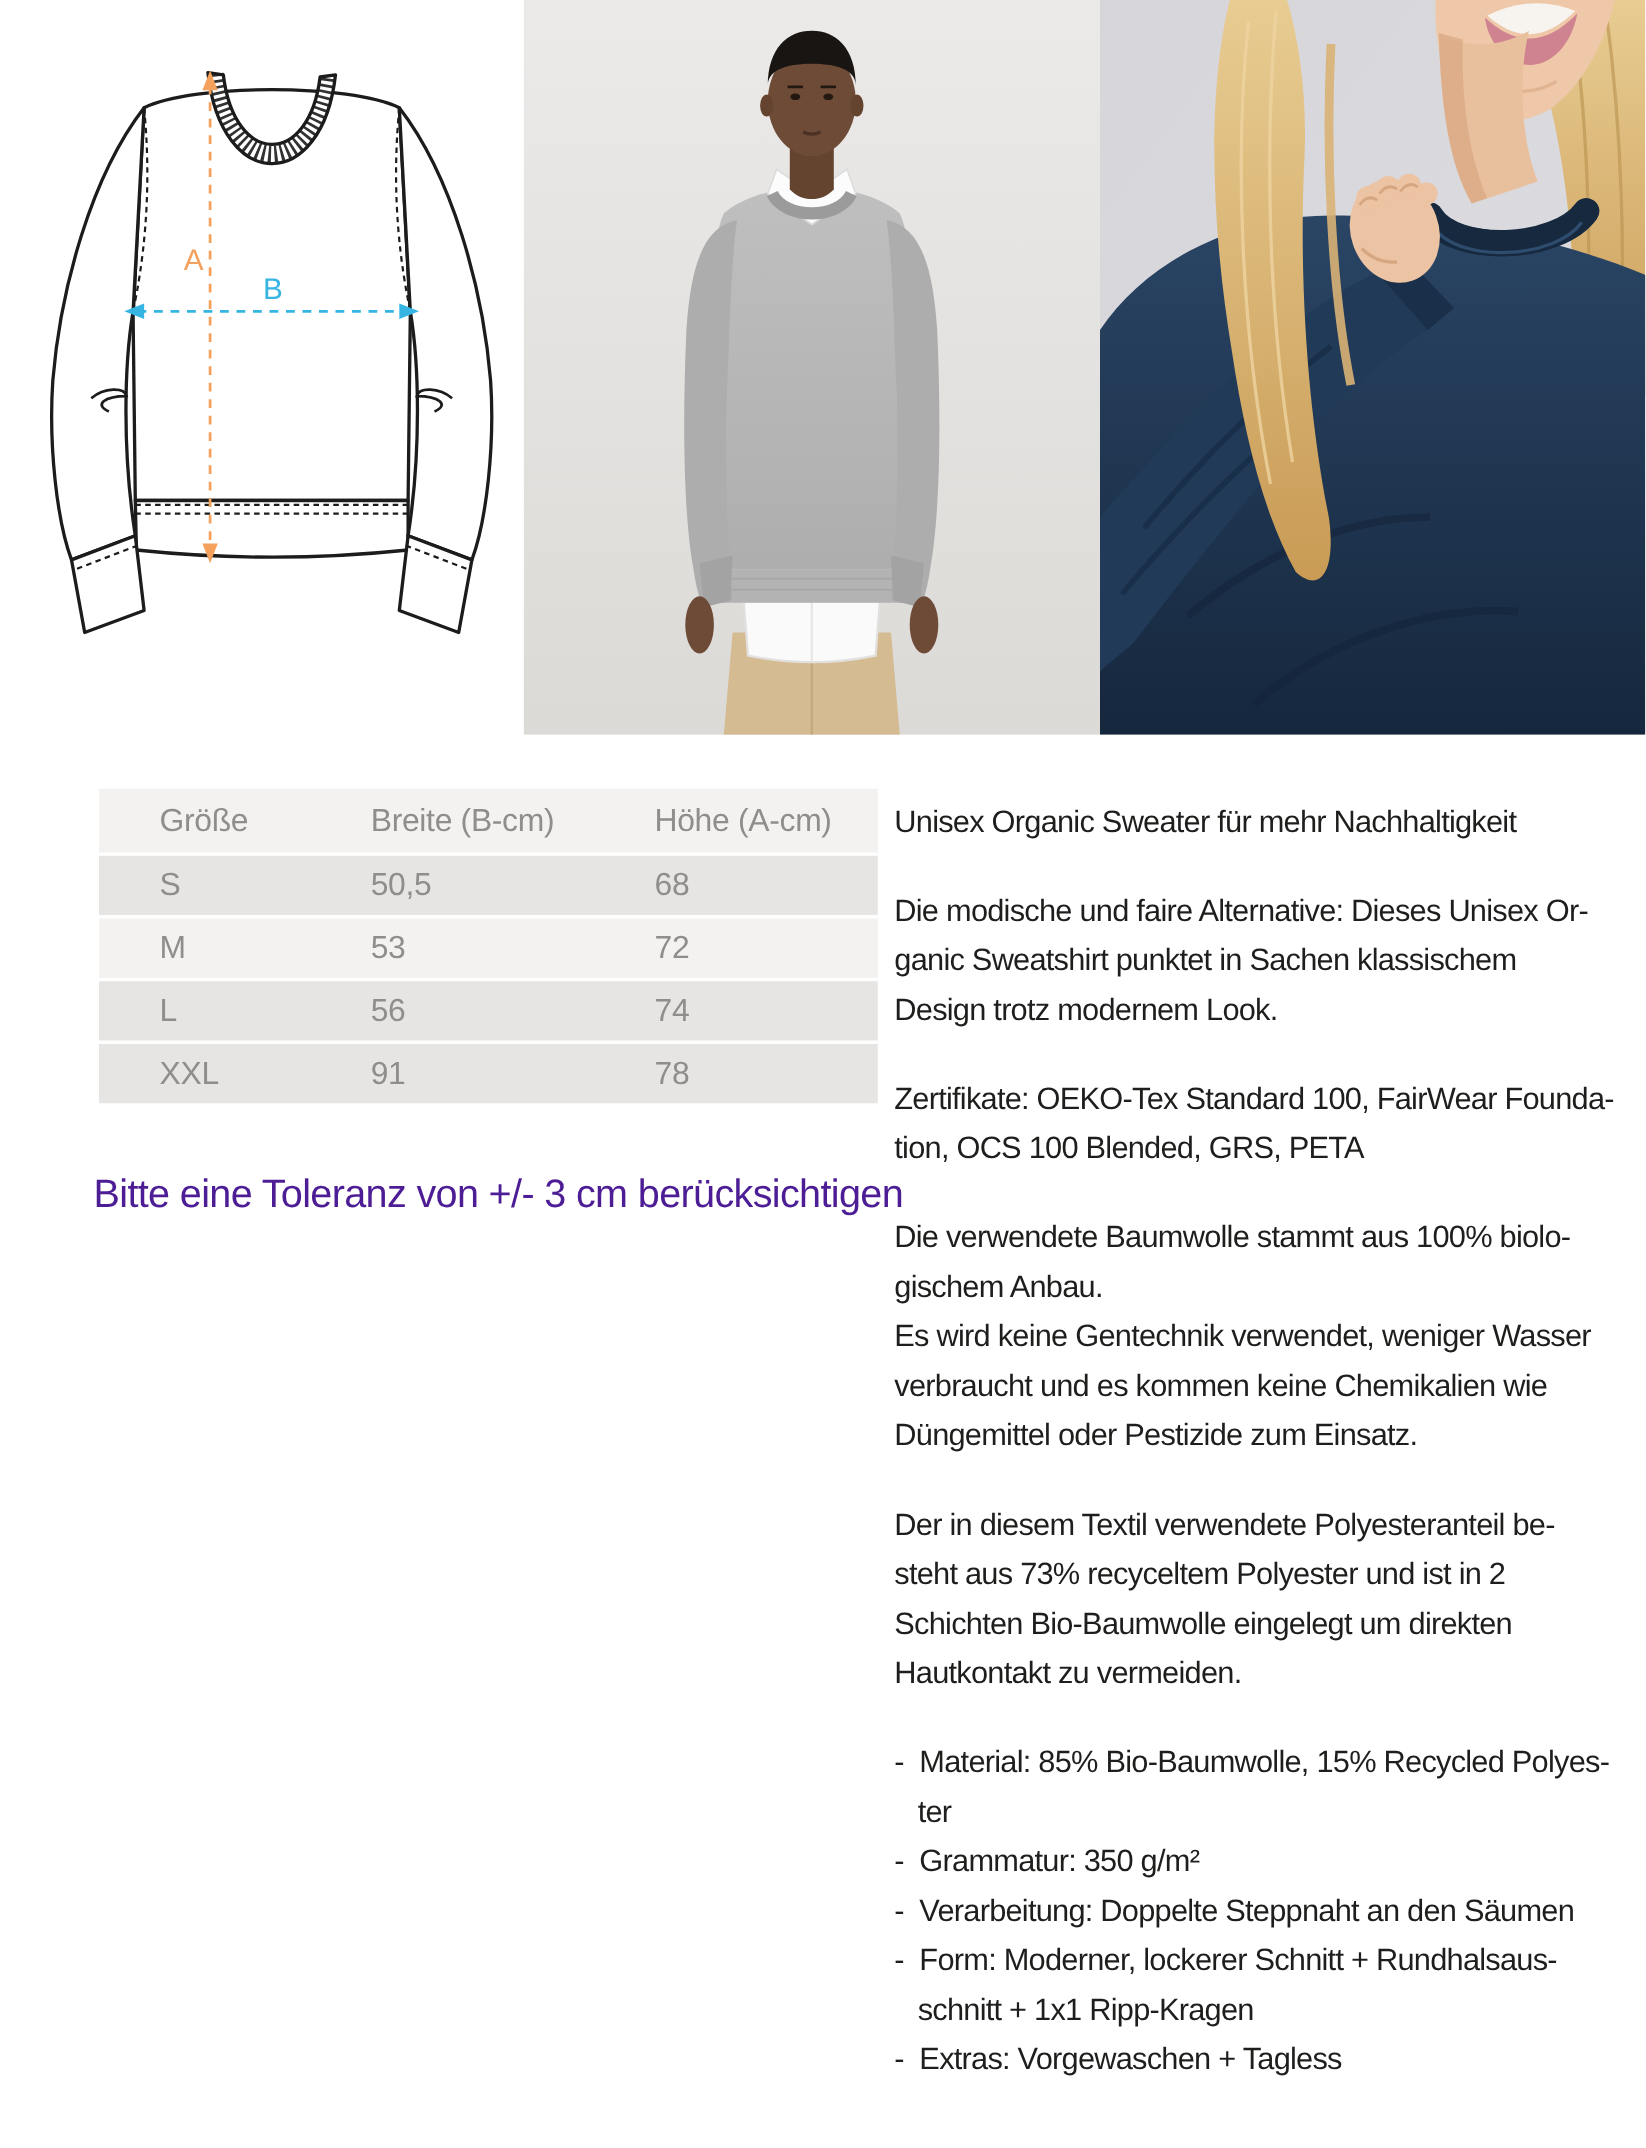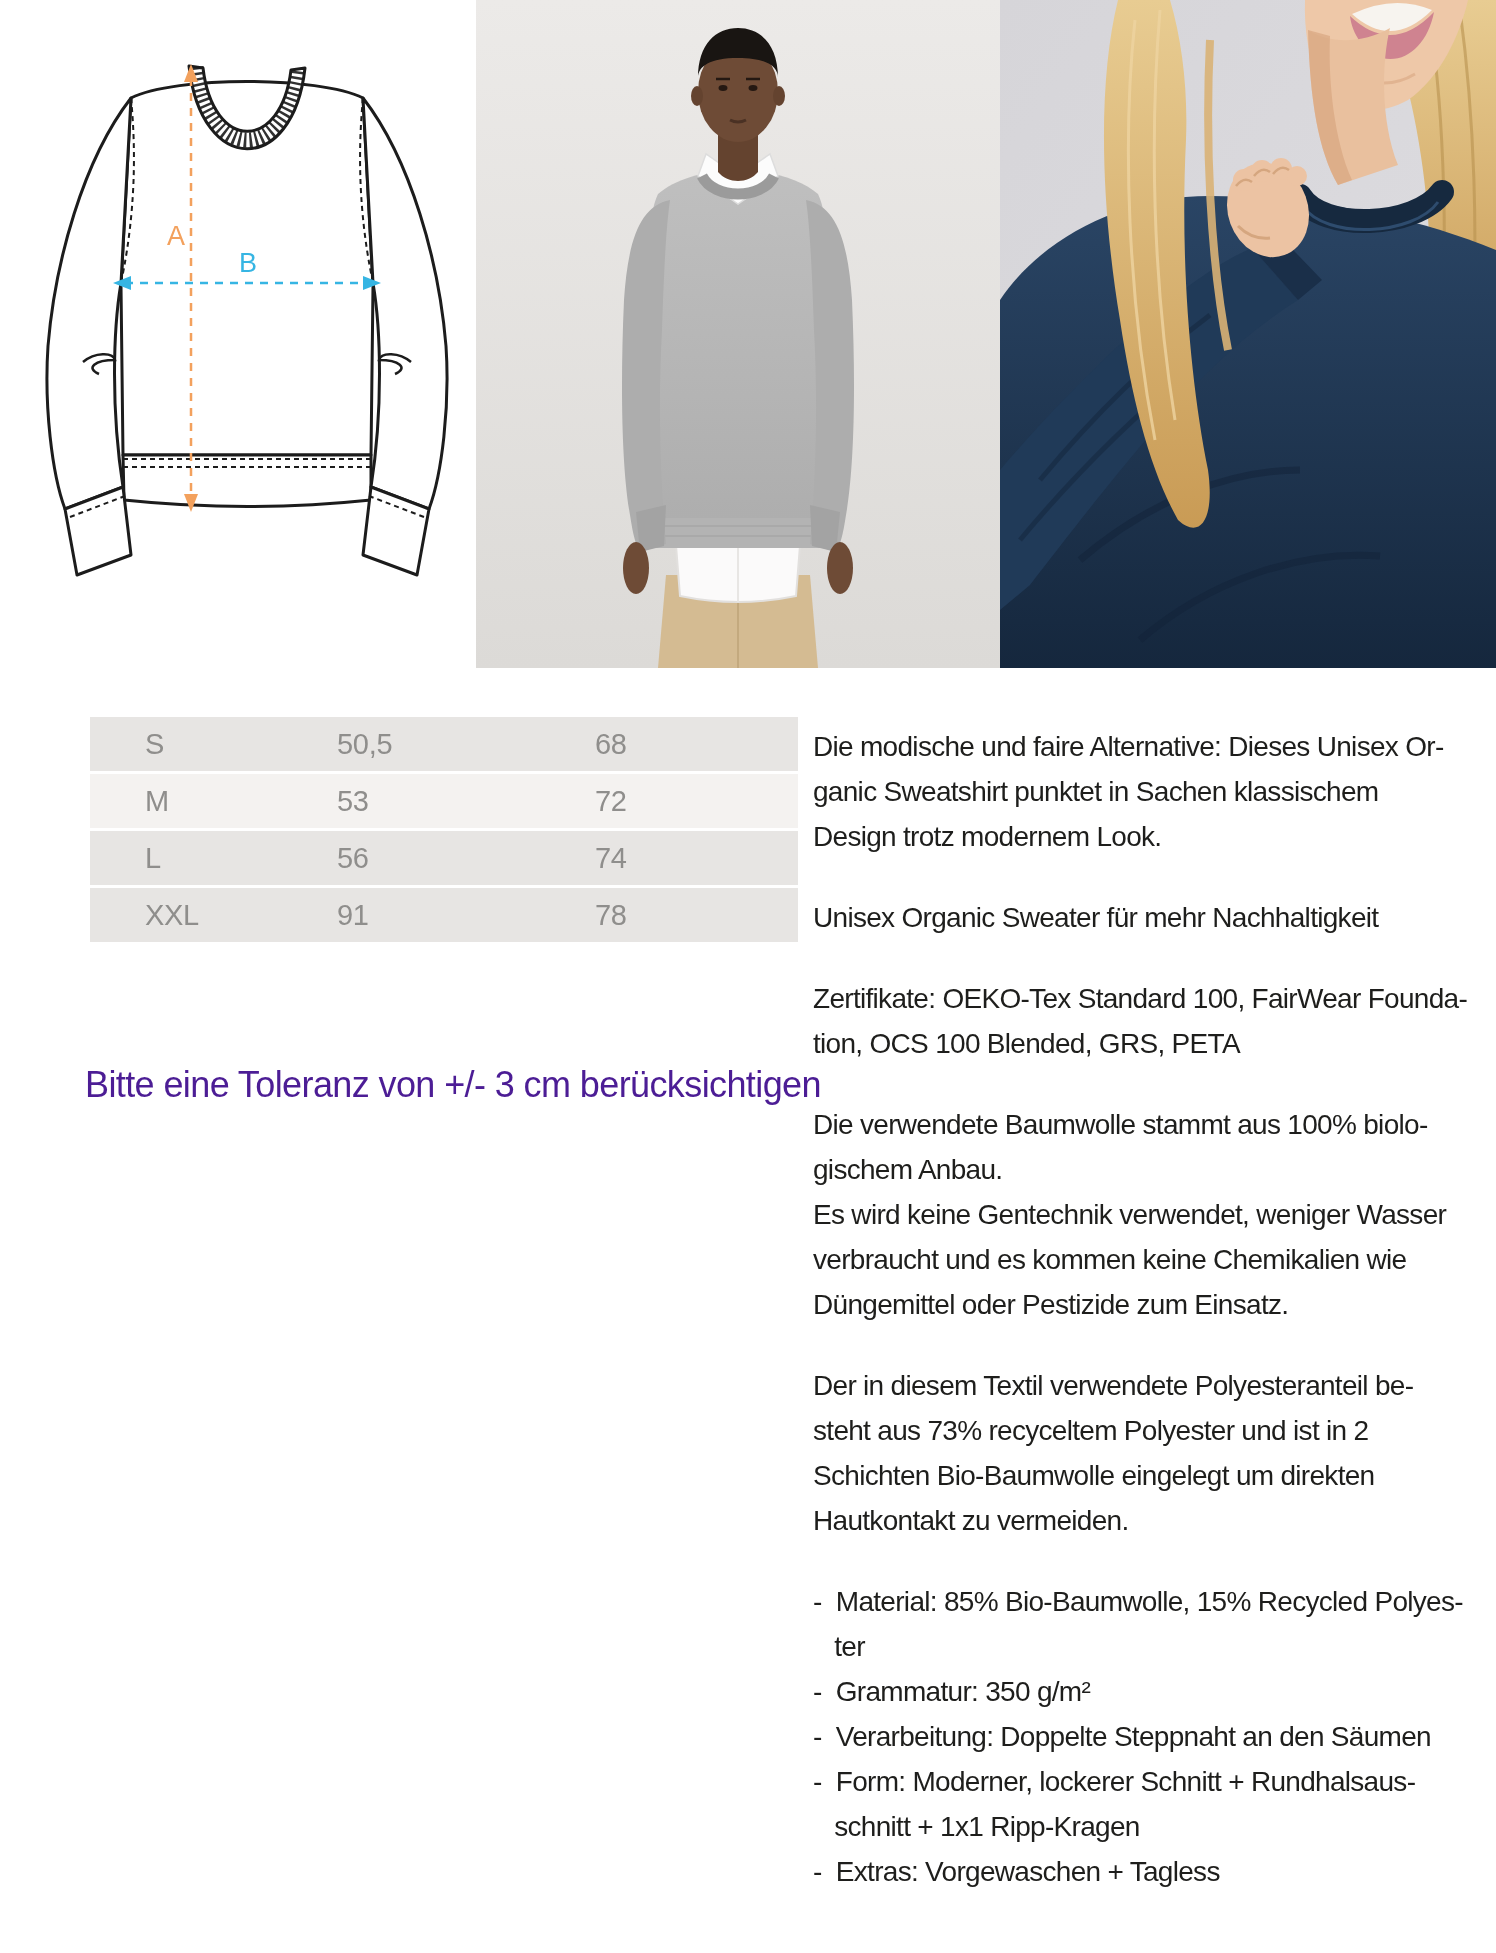--- a/index.html
+++ b/index.html
@@ -190,20 +190,25 @@
         <path d="M 238,226 Q 252,240 270,238" stroke="#d5a67f" stroke-width="3" fill="none"></path>
       </g>
 
       <path d="M 118,0 C 98,80 100,200 120,320 C 132,400 150,470 178,520 C 200,540 215,520 208,470 C 190,380 180,260 186,140 C 188,90 182,40 170,0 Z" fill="url(#hairG)"></path>
       <path d="M 135,20 C 122,140 128,300 155,440 M 160,10 C 150,130 152,280 175,420" stroke="#eed3a0" stroke-width="3" fill="none" opacity="0.8"></path>
       <path d="M 210,40 C 205,140 210,260 228,350" stroke="#d9b275" stroke-width="8" fill="none" opacity="0.9"></path>
     </svg>
   </div>
 
   <div class="size-table">
+    <div class="t-row header">
+      <div class="t-cell c1">Größe</div>
+      <div class="t-cell c2">Breite (B-cm)</div>
+      <div class="t-cell c3">Höhe (A-cm)</div>
+    </div>
     <div class="t-row dark">
       <div class="t-cell c1">S</div>
       <div class="t-cell c2">50,5</div>
       <div class="t-cell c3">68</div>
     </div>
     <div class="t-row light">
       <div class="t-cell c1">M</div>
       <div class="t-cell c2">53</div>
       <div class="t-cell c3">72</div>
     </div>
@@ -215,24 +220,24 @@
     <div class="t-row dark">
       <div class="t-cell c1">XXL</div>
       <div class="t-cell c2">91</div>
       <div class="t-cell c3">78</div>
     </div>
   </div>
 
   <div class="note">Bitte eine Toleranz von +/- 3 cm berücksichtigen</div>
 
   <div class="desc">
+    <p>Unisex Organic Sweater für mehr Nachhaltigkeit</p>
     <p>Die modische und faire Alternative: Dieses Unisex Or-
 ganic Sweatshirt punktet in Sachen klassischem
 Design trotz modernem Look.</p>
-    <p>Unisex Organic Sweater für mehr Nachhaltigkeit</p>
     <p>Zertifikate: OEKO-Tex Standard 100, FairWear Founda-
 tion, OCS 100 Blended, GRS, PETA</p>
     <p>Die verwendete Baumwolle stammt aus 100% biolo-
 gischem Anbau.
 Es wird keine Gentechnik verwendet, weniger Wasser
 verbraucht und es kommen keine Chemikalien wie
 Düngemittel oder Pestizide zum Einsatz.</p>
     <p>Der in diesem Textil verwendete Polyesteranteil be-
 steht aus 73% recyceltem Polyester und ist in 2
 Schichten Bio-Baumwolle eingelegt um direkten

